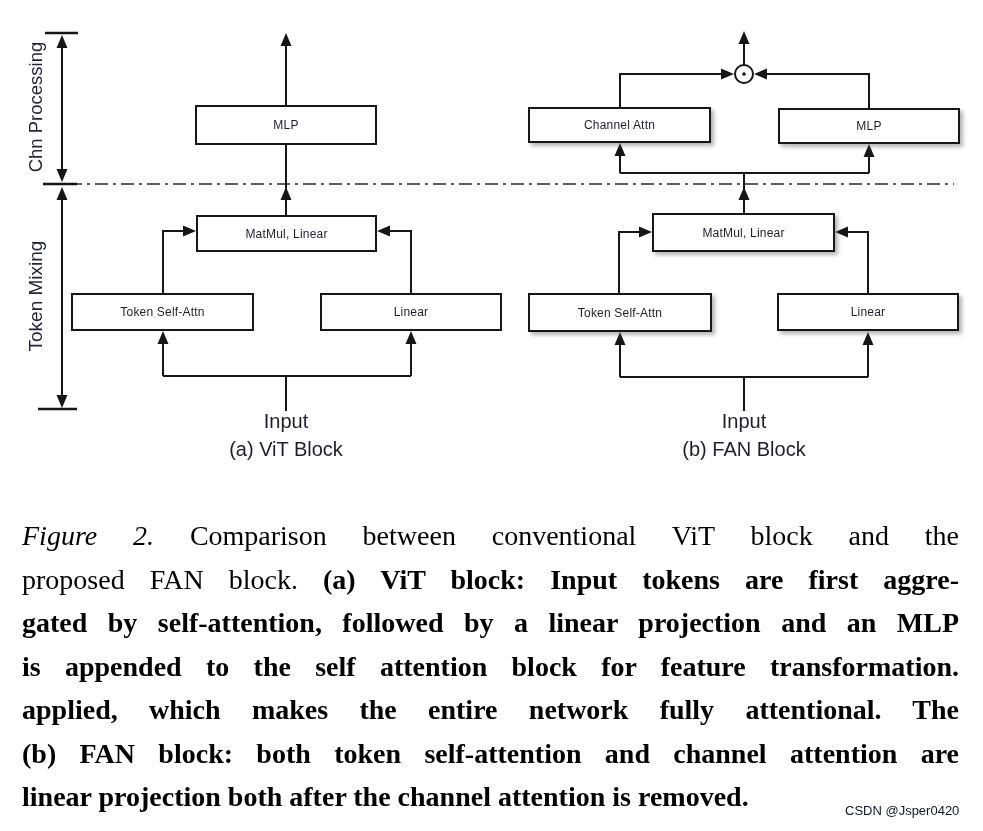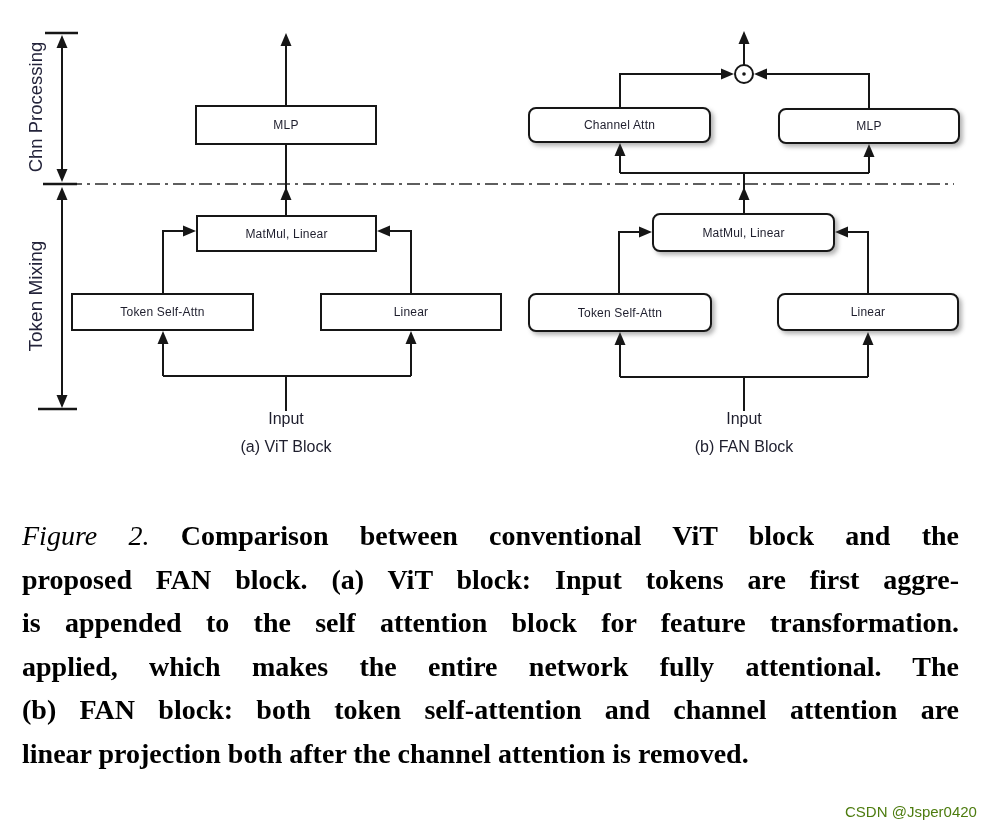--- a/index.html
+++ b/index.html
@@ -2,33 +2,33 @@
 <html><head>
 <meta charset="utf-8">
 <style>
   html,body{margin:0;padding:0;background:#ffffff;}
   #page{position:relative;width:983px;height:831px;background:#ffffff;overflow:hidden;
         font-family:"Liberation Sans",sans-serif;}
   #wires{position:absolute;left:0;top:0;}
   .node{position:absolute;display:flex;align-items:center;justify-content:center;
         background:#ffffff;border:2.5px solid #161616;box-sizing:border-box;
         font-size:12px;color:#1e1e2d;letter-spacing:0.2px;}
-  .node.shadowed{box-shadow:3px 3px 4px rgba(90,90,90,0.45);border-radius:8px;}
-  .diag-label{position:absolute;color:#1e1e2d;font-size:16px;text-align:center;}
+  .node.shadowed{box-shadow:3px 3px 4px rgba(90,90,90,0.45);}
+  .diag-label{position:absolute;color:#1e1e2d;font-size:20px;text-align:center;}
   .rot-label{position:absolute;color:#23233a;font-size:19px;white-space:nowrap;
              transform:translate(-50%,-50%) rotate(-90deg);}
   #figure-caption{position:absolute;left:22px;top:514px;width:937px;
                   font-family:"Liberation Serif",serif;font-size:28px;line-height:43.5px;
                   color:#000000;}
   .cap-line{text-align:justify;text-align-last:justify;}
   .cap-line.last{text-align-last:left;}
   .cap-line .italic{font-style:italic;}
-  .cap-line .bold{font-weight:bold;}
+  .cap-line .bold{font-weight:normal;}
   .cap-line .roman{font-style:normal;font-weight:bold;}
-  #watermark{position:absolute;left:845px;top:803px;font-size:15px;color:#4d7c0f;
+  #watermark{position:absolute;left:845px;top:803px;font-size:13px;color:#0f172a;
              font-family:"Liberation Sans",sans-serif;white-space:nowrap;}
   svg .wire{stroke:#161616;stroke-width:2;fill:none;}
   svg .tick{stroke:#161616;stroke-width:2.5;fill:none;}
   svg .head{fill:#161616;stroke:none;}
   svg .dashdot{stroke:#2a2a2a;stroke-width:1.6;fill:none;stroke-dasharray:13 5 3 5;}
 </style>
 </head>
 <body>
 
 <div id="page">
@@ -127,20 +127,21 @@
   <div class="node shadowed" style="left:778px;top:108px;width:182px;height:36px">MLP</div>
   <div class="node shadowed" style="left:652px;top:213px;width:183px;height:39px">MatMul, Linear</div>
   <div class="node shadowed" style="left:528px;top:293px;width:184px;height:39px">Token Self-Attn</div>
   <div class="node shadowed" style="left:777px;top:293px;width:182px;height:38px">Linear</div>
   <div class="diag-label" style="left:684px;top:410px;width:120px;">Input</div>
   <div class="diag-label" style="left:644px;top:438px;width:200px;">(b) FAN Block</div>
 
   <div id="figure-caption">
       <div class="cap-line"><span class="italic">Figure 2. </span><span class="bold">Comparison between conventional ViT block and the</span></div>
       <div class="cap-line"><span class="bold">proposed FAN block. </span><span class="roman">(a) ViT block: Input tokens are first aggre-</span></div>
+      <div class="cap-line"><span class="roman">gated by self-attention, followed by a linear projection and an MLP</span></div>
       <div class="cap-line"><span class="roman">is appended to the self attention block for feature transformation.</span></div>
       <div class="cap-line"><span class="roman">applied, which makes the entire network fully attentional. The</span></div>
       <div class="cap-line"><span class="roman">(b) FAN block: both token self-attention and channel attention are</span></div>
       <div class="cap-line last"><span class="roman">linear projection both after the channel attention is removed.</span></div>
     </div>
 
   <div id="watermark">CSDN @Jsper0420</div>
 
 </div>
 

